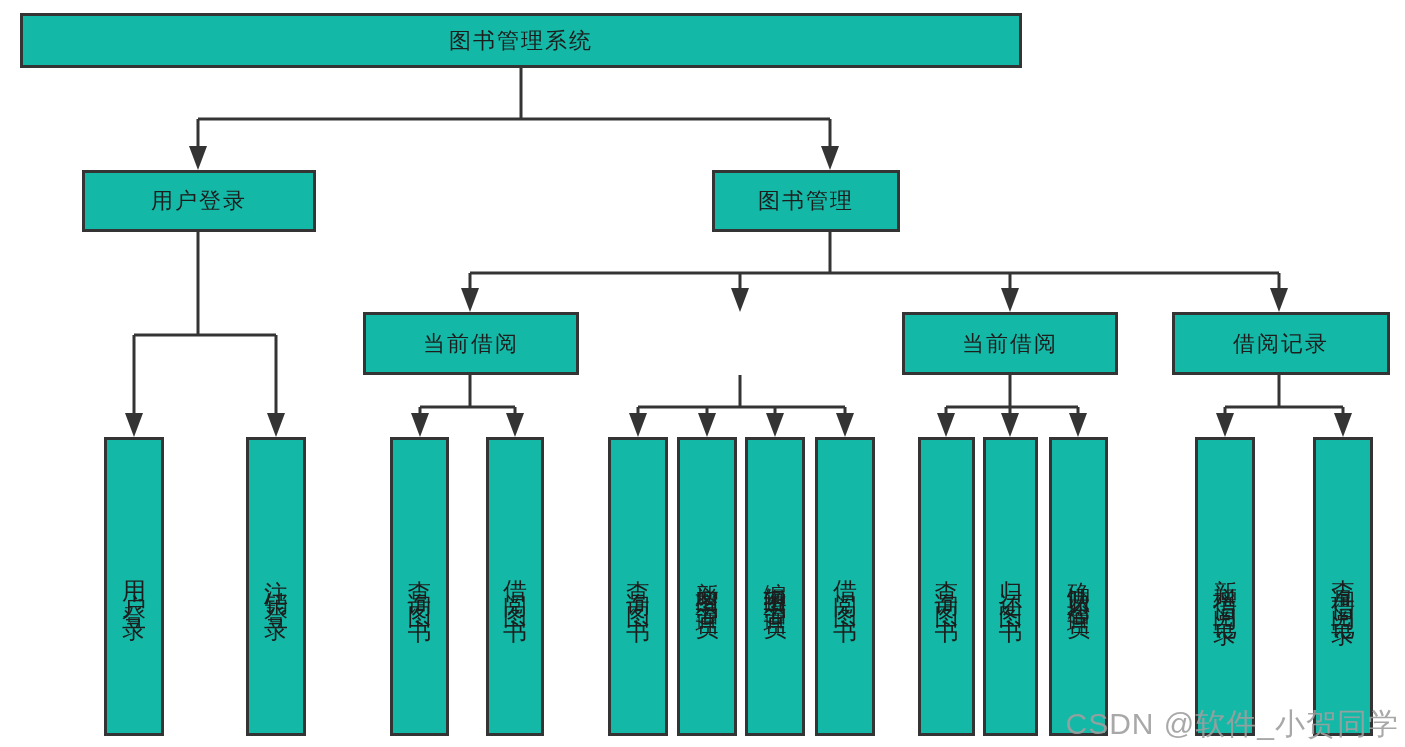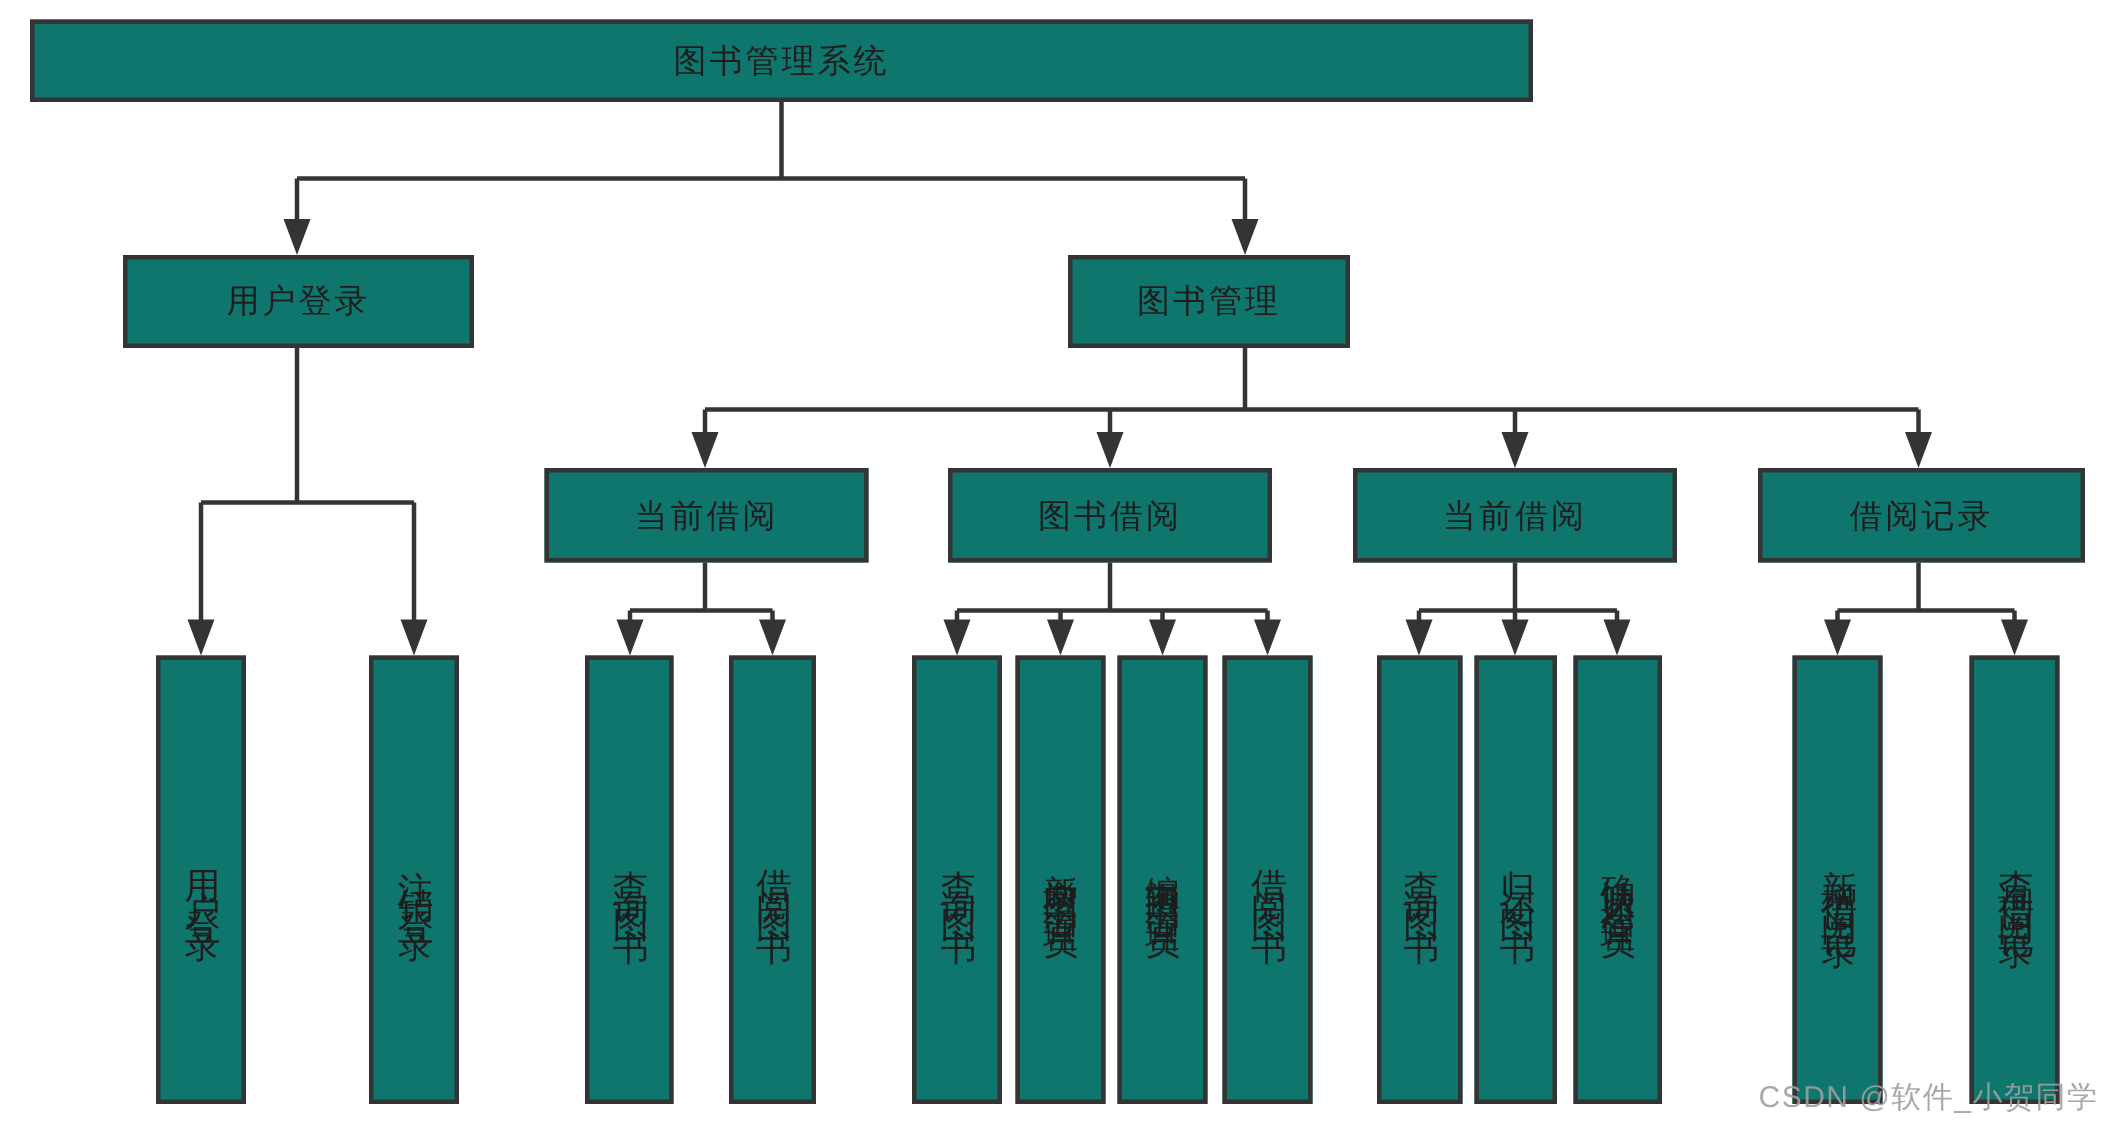--- a/index.html
+++ b/index.html
@@ -14,21 +14,21 @@
   .connectors {
     position: absolute;
     left: 0; top: 0;
     width: 1405px; height: 747px;
     z-index: 1;
   }
   .node {
     position: absolute;
     box-sizing: border-box;
     border: 3px solid #343434;
-    background: #0f766e;
+    background: #14b8a6;
     color: #1d1d1d;
     display: flex;
     align-items: center;
     justify-content: center;
     z-index: 2;
     font-size: 22px;
     letter-spacing: 2px;
     white-space: nowrap;
   }
   .leaf {
@@ -63,21 +63,21 @@
   #l-cb2 { left: 983px;  top: 437px; width: 55px; height: 299px; }
   #l-cb3 { left: 1049px; top: 437px; width: 59px; height: 299px; }
   #l-br1 { left: 1195px; top: 437px; width: 60px; height: 299px; }
   #l-br2 { left: 1313px; top: 437px; width: 60px; height: 299px; }
 
   .watermark {
     position: absolute;
     right: 6px;
     bottom: 2px;
     z-index: 3;
-    font-size: 20px;
+    font-size: 30px;
     color: rgba(158,158,158,0.9);
     letter-spacing: 1px;
   }
 </style>
 </head>
 <body>
 
 <div class="canvas">
 
   <svg class="connectors" viewBox="0 0 1405 747" xmlns="http://www.w3.org/2000/svg">
@@ -137,21 +137,20 @@
       <polygon points="1334,413 1352,413 1343,437"></polygon>
     </g>
   </svg>
 
   <div class="node" id="n-root">图书管理系统</div>
 
   <div class="node" id="n-login">用户登录</div>
   <div class="node" id="n-mgmt">图书管理</div>
 
   <div class="node" id="n-newbooks">当前借阅</div>
-  <div class="node" id="n-borrow">图书借阅</div>
   <div class="node" id="n-current">当前借阅</div>
   <div class="node" id="n-records">借阅记录</div>
 
   <div class="node leaf len4" id="l-ul1">用户登录</div>
   <div class="node leaf len4" id="l-ul2">注销登录</div>
 
   <div class="node leaf len4" id="l-nb1">查询图书</div>
   <div class="node leaf len4" id="l-nb2">借阅图书</div>
 
   <div class="node leaf len4" id="l-bb1">查询图书</div>

